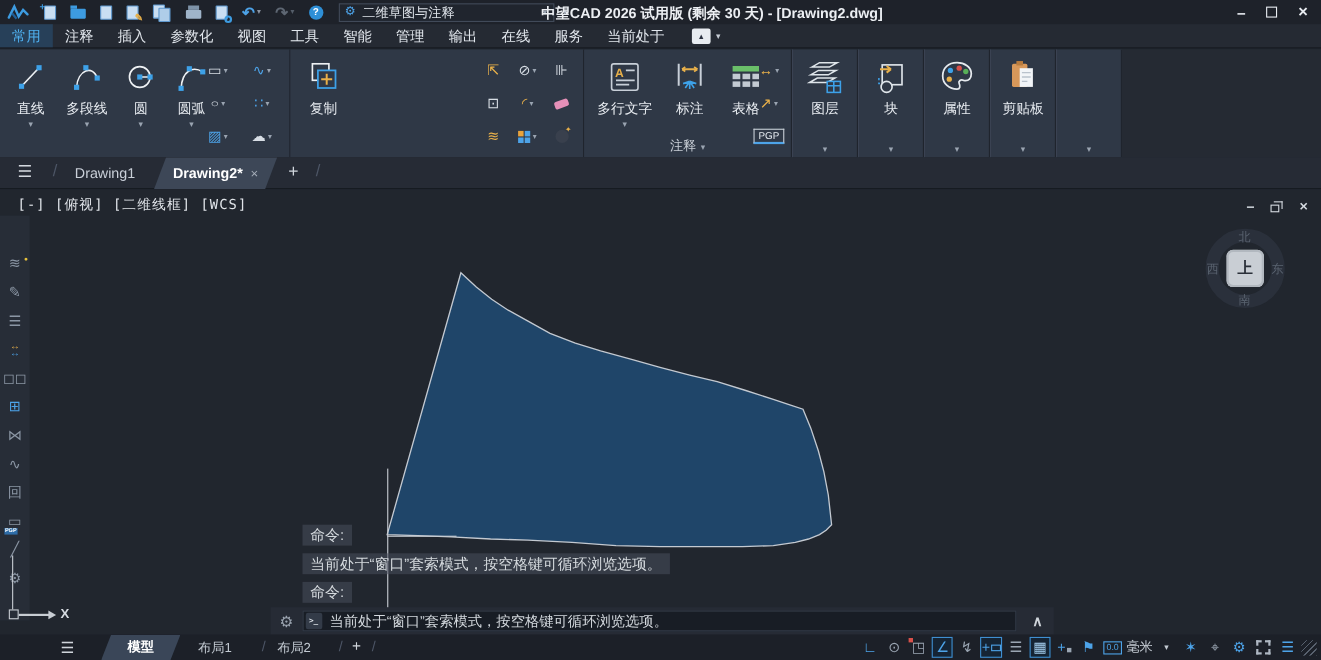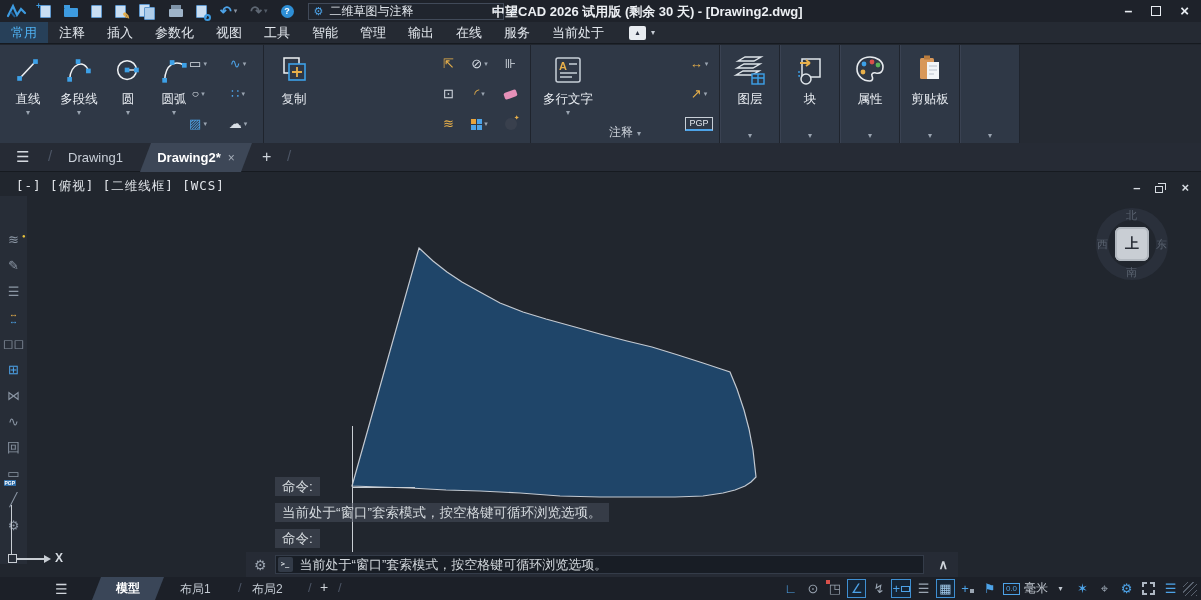--- a/index.html
+++ b/index.html
@@ -395,20 +395,47 @@
           <span class="ic">
             <svg width="32" height="32" viewBox="0 0 32 32">
                 <rect x="4" y="4" width="24" height="24" rx="2" stroke="#C8CFD8" stroke-width="1.5" fill="none"></rect>
                 <text x="7" y="16" font-size="11" font-weight="bold" fill="#E8B04A" font-family="sans-serif">A</text>
                 <path d="M17 10 H25 M8 19 H25 M8 23 H20" stroke="#C8CFD8" stroke-width="1.6"></path>
               </svg>
           </span>
           <span class="lbl">多行文字</span>
             <span class="caret">▾</span>
         </div>
+        <div class="btn-lg" style="width:52px">
+          <span class="ic">
+            <svg width="32" height="32" viewBox="0 0 32 32">
+                <path d="M6 4 V24 M26 4 V24" stroke="#C8CFD8" stroke-width="1.8"></path>
+                <path d="M9 9 H23" stroke="#E8B04A" stroke-width="1.8"></path>
+                <path d="M9 9 L12 7 M9 9 L12 11 M23 9 L20 7 M23 9 L20 11" stroke="#E8B04A" stroke-width="1.6"></path>
+                <path d="M16 20 L12 26 M16 20 L16 27 M16 20 L20 26 M16 20 L10 22 M16 20 L22 22" stroke="#3DA1E8" stroke-width="1.5"></path>
+              </svg>
+          </span>
+          <span class="lbl">标注</span>
+        </div>
+        <div class="btn-lg" style="width:50px">
+          <span class="ic">
+            <svg width="32" height="32" viewBox="0 0 32 32">
+                <rect x="4" y="6" width="24" height="5" fill="#6ABF69"></rect>
+                <g fill="#C3CAD2">
+                  <rect x="4" y="13" width="7" height="5"></rect>
+                  <rect x="13" y="13" width="7" height="5"></rect>
+                  <rect x="22" y="13" width="6" height="5"></rect>
+                  <rect x="4" y="20" width="7" height="5"></rect>
+                  <rect x="13" y="20" width="7" height="5"></rect>
+                  <rect x="22" y="20" width="6" height="5"></rect>
+                </g>
+              </svg>
+          </span>
+          <span class="lbl">表格</span>
+        </div>
       </div>
       <div class="smallgrid sg-ann">
         <span class="scell">
             <span class="sic yellow">↔</span>
             <span class="scaret">▾</span>
           </span>
         <span class="scell">
             <span class="sic yellow">↗</span>
             <span class="scaret">▾</span>
           </span>

